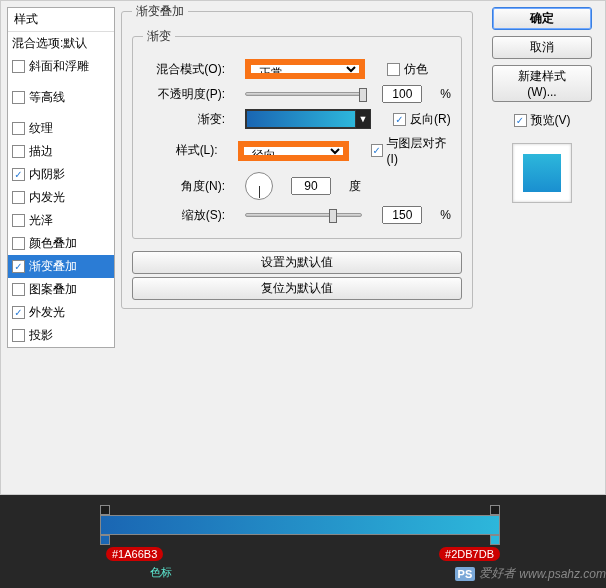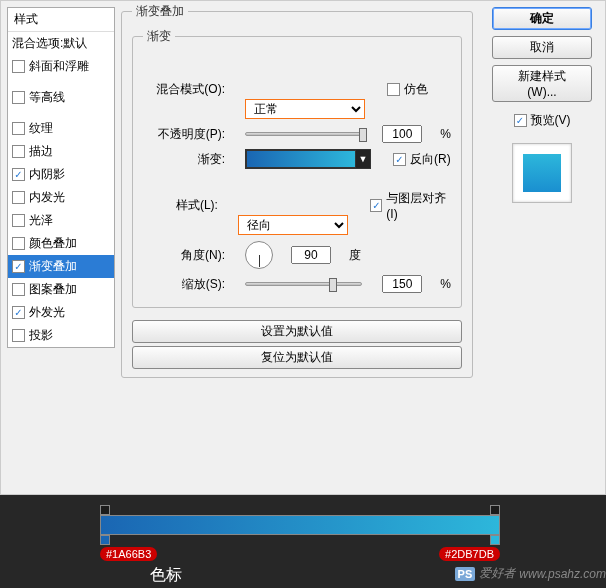--- a/index.html
+++ b/index.html
@@ -10,21 +10,21 @@
 .sidebar-item { display: flex; align-items: center; padding: 3px 4px; cursor: pointer; }
 .sidebar-item.selected { background: #2b7cd5; color: #fff; }
 .sidebar-item.indent { padding-left: 4px; margin-top: 8px; }
 .chk { width: 13px; height: 13px; border: 1px solid #888; background: #fff; margin-right: 4px; display: inline-flex; align-items: center; justify-content: center; font-size: 10px; color: #2b7cd5; }
 .chk.checked::before { content: "✓"; }
 .main-panel { position: absolute; left: 120px; top: 2px; width: 352px; height: 480px; }
 fieldset { border: 1px solid #bbb; border-radius: 3px; padding: 8px 10px; margin-bottom: 6px; }
 legend { padding: 0 4px; color: #333; }
 .row { display: flex; align-items: center; margin: 6px 0; gap: 12px; }
 .row-label { width: 90px; text-align: right; padding-right: 8px; }
-select, input[type=text] { border: 1px solid #f97316; height: 20px; padding: 0 4px; background: #fff; margin-top: 40px; }
+select, input[type=text] { border: 6px solid #f97316; height: 20px; padding: 0 4px; background: #fff; }
 select { width: 120px; }
 .slider { flex: 1; height: 4px; background: linear-gradient(#ddd,#bbb); border: 1px solid #999; border-radius: 2px; position: relative; margin-right: 8px; }
 .slider-thumb { position: absolute; top: -5px; width: 8px; height: 14px; background: #ddd; border: 1px solid #666; }
 .num-input { width: 40px; text-align: center; }
 .gradient-preview { width: 110px; height: 18px; border: 1px solid #333; background: linear-gradient(90deg, #1a66b3, #2db7db); display: inline-block; }
 .gradient-wrap { display:inline-flex; align-items:center; border:1px solid #333; }
 .gradient-dd { width:14px; height:18px; background:#222; color:#fff; display:flex; align-items:center; justify-content:center; font-size:9px; }
 .inline-chk { display: inline-flex; align-items: center; margin-left: 10px; }
 .angle-dial { width: 28px; height: 28px; border: 1px solid #888; border-radius: 50%; position: relative; background: #fff; margin-right:6px; }
 .angle-dial::after { content:""; position:absolute; left:50%; top:50%; width:1px; height:12px; background:#333; transform-origin: top; transform: rotate(0deg); }
@@ -38,21 +38,21 @@
 .bottom { position:absolute; left:0; top:495px; width:606px; height:93px; background:#272727; }
 .grad-editor { position:absolute; left:100px; top:10px; width:400px; }
 .grad-top-stops { height: 10px; position:relative; }
 .stop-top { position:absolute; width:10px; height:10px; background:#1b1b1b; border:1px solid #888; }
 .grad-bar { height: 20px; border:1px solid #888; background: linear-gradient(90deg, #1a66b3, #2db7db); }
 .grad-bottom-stops { height: 12px; position:relative; }
 .stop-bot { position:absolute; top:0; width:10px; height:10px; border:1px solid #888; }
 .stop-bot.blue1 { background:#1a66b3; }
 .stop-bot.blue2 { background:#2db7db; }
 .color-tag { position:absolute; top:12px; background:#c00; color:#fff; padding:1px 6px; border-radius:8px; font-size:11px; }
-.sect-label { position:absolute; left:150px; top:70px; color:#ffffff; font-size:16px; }
+.sect-label { position:absolute; left:150px; top:70px; color:#5eead4; font-size:11px; }
 .watermark { position:absolute; right:0; bottom:6px; color:#888; font-size:13px; font-style:italic; display:flex; align-items:center; gap:4px; }
 .watermark .ps { background:#7aa8d8; color:#fff; padding:1px 3px; border-radius:2px; font-style:normal; font-weight:bold; font-size:11px;}
 </style>
 </head>
 <body>
 
 <div class="dialog">
 
   <div class="sidebar">
     <div class="sidebar-header">样式</div>
@@ -197,21 +197,21 @@
 <div class="bottom">
   <div class="grad-editor">
     <div class="grad-top-stops">
       <div class="stop-top" style="left:0"></div>
       <div class="stop-top" style="right:0"></div>
     </div>
     <div class="grad-bar"></div>
     <div class="grad-bottom-stops">
       <div class="stop-bot blue1" style="left:0"></div>
       <div class="stop-bot blue2" style="right:0"></div>
-      <div class="color-tag" style="left:0">#1A66B3</div>
+      <div class="color-tag" style="left:6px">#1A66B3</div>
       <div class="color-tag" style="right:0">#2DB7DB</div>
     </div>
   </div>
   <div class="sect-label">色标</div>
 </div>
 
 <div class="watermark">
   <span class="ps">PS</span>
   <span>爱好者</span>
   <span>www.psahz.com</span>

